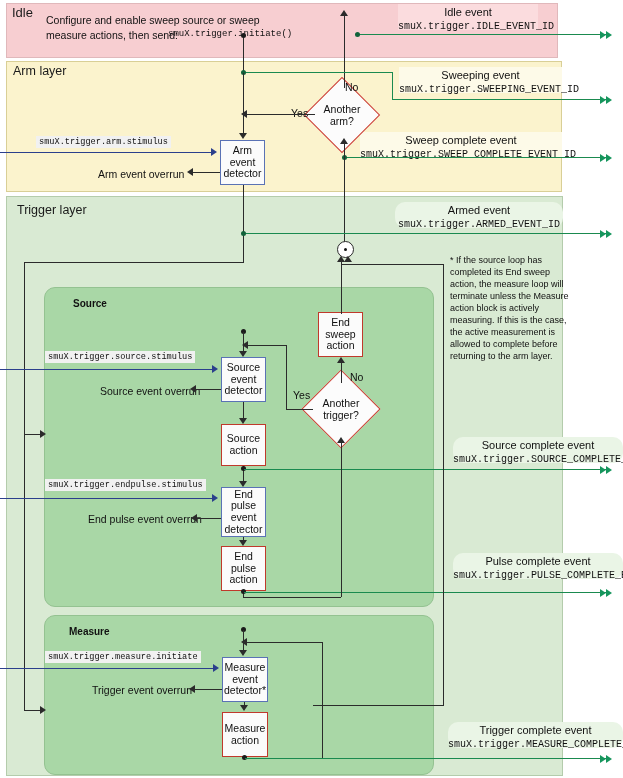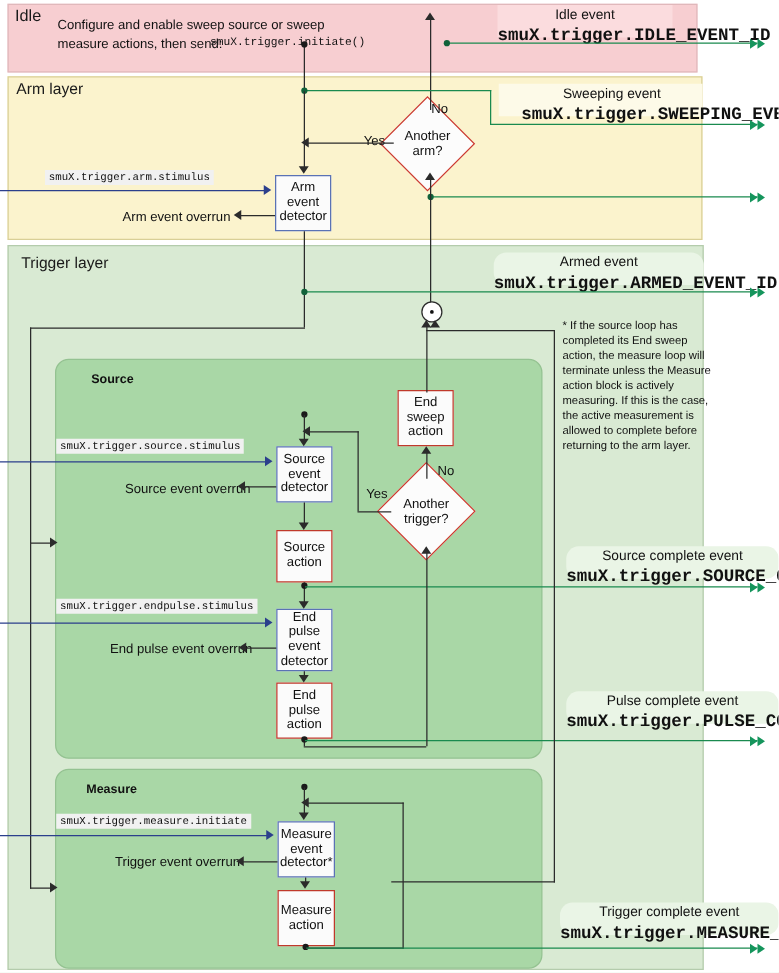--- a/index.html
+++ b/index.html
@@ -23,23 +23,23 @@
   .node.action{border:1.6px solid #c0392b;}
 
   .diamond{position:absolute;box-sizing:border-box;}
   .diamond .dshape{position:absolute;inset:0;background:#fcfcfc;border:1.7px solid #cc3b2e;
         transform:rotate(45deg);}
   .diamond .dlabel{position:absolute;inset:0;display:flex;flex-direction:column;
         align-items:center;justify-content:center;font-size:10.5px;color:#111;line-height:1.15;}
 
   .evtbox{position:absolute;box-sizing:border-box;text-align:center;padding-top:2px;}
   .evtbox .t1{font-size:11px;color:#111;line-height:1.25;}
-  .evtbox .t2{font-family:"Liberation Mono",monospace;font-size:14px;color:#111;line-height:1.3;font-weight:bold;}
+  .evtbox .t2{font-family:"Liberation Mono",monospace;font-size:10px;color:#111;line-height:1.3;}
   .evt-idle{background:#fbdcde;}
-  .evt-arm{background:#fdfae8;padding-left:18px;}
+  .evt-arm{background:#fdfae8;}
   .evt-trig{background:#eaf5e6;border-radius:10px;}
 
   .stimlbl{position:absolute;font-family:"Liberation Mono",monospace;font-size:8.6px;
         color:#111;background:#f1f1f1;padding:1px 3px;white-space:nowrap;}
   .plain{position:absolute;font-size:10.5px;color:#111;white-space:nowrap;}
   .yeslbl{position:absolute;font-size:10.5px;color:#111;}
 
   .foot{position:absolute;font-size:9px;color:#111;line-height:1.33;width:122px;}
 
   
@@ -83,20 +83,24 @@
     <div class="t2">smuX.trigger.IDLE_EVENT_ID</div>
   </div>
 
   <div class="layer arm-layer" style="left:6px;top:61px;width:556px;height:131px;"></div>
   <div class="layer-title" style="left:13px;top:64px;">Arm layer</div>
 
   <div class="evtbox evt-arm" style="left:399px;top:67px;width:163px;height:26px;">
     <div class="t1">Sweeping event</div>
     <div class="t2">smuX.trigger.SWEEPING_EVENT_ID</div>
   </div>
+  <div class="evtbox evt-arm" style="left:360px;top:132px;width:202px;height:26px;">
+    <div class="t1">Sweep complete event</div>
+    <div class="t2">smuX.trigger.SWEEP_COMPLETE_EVENT_ID</div>
+  </div>
 
   <div class="node detector" style="left:220px;top:140px;width:45px;height:45px;">
     <span style="white-space:pre-line">Arm
 event
 detector</span>
   </div>
 
   <div class="diamond" style="left:315px;top:88px;width:54px;height:54px;">
     <div class="dshape"></div>
     <div class="dlabel">

